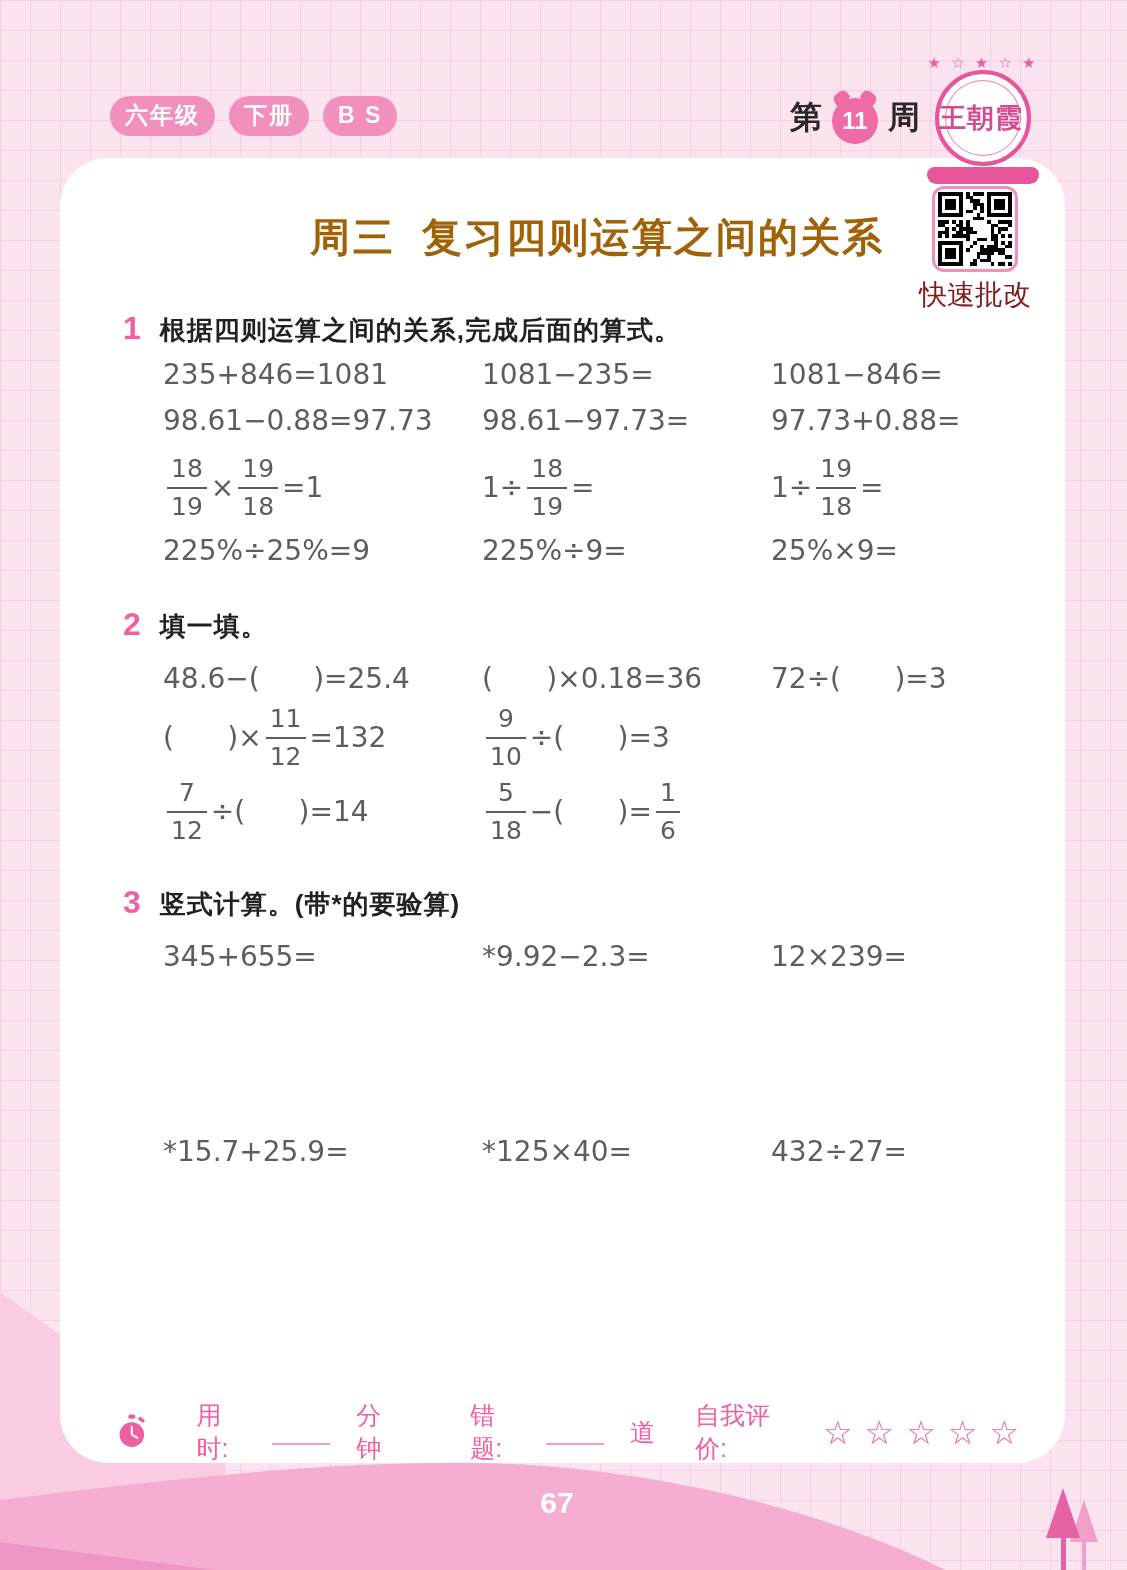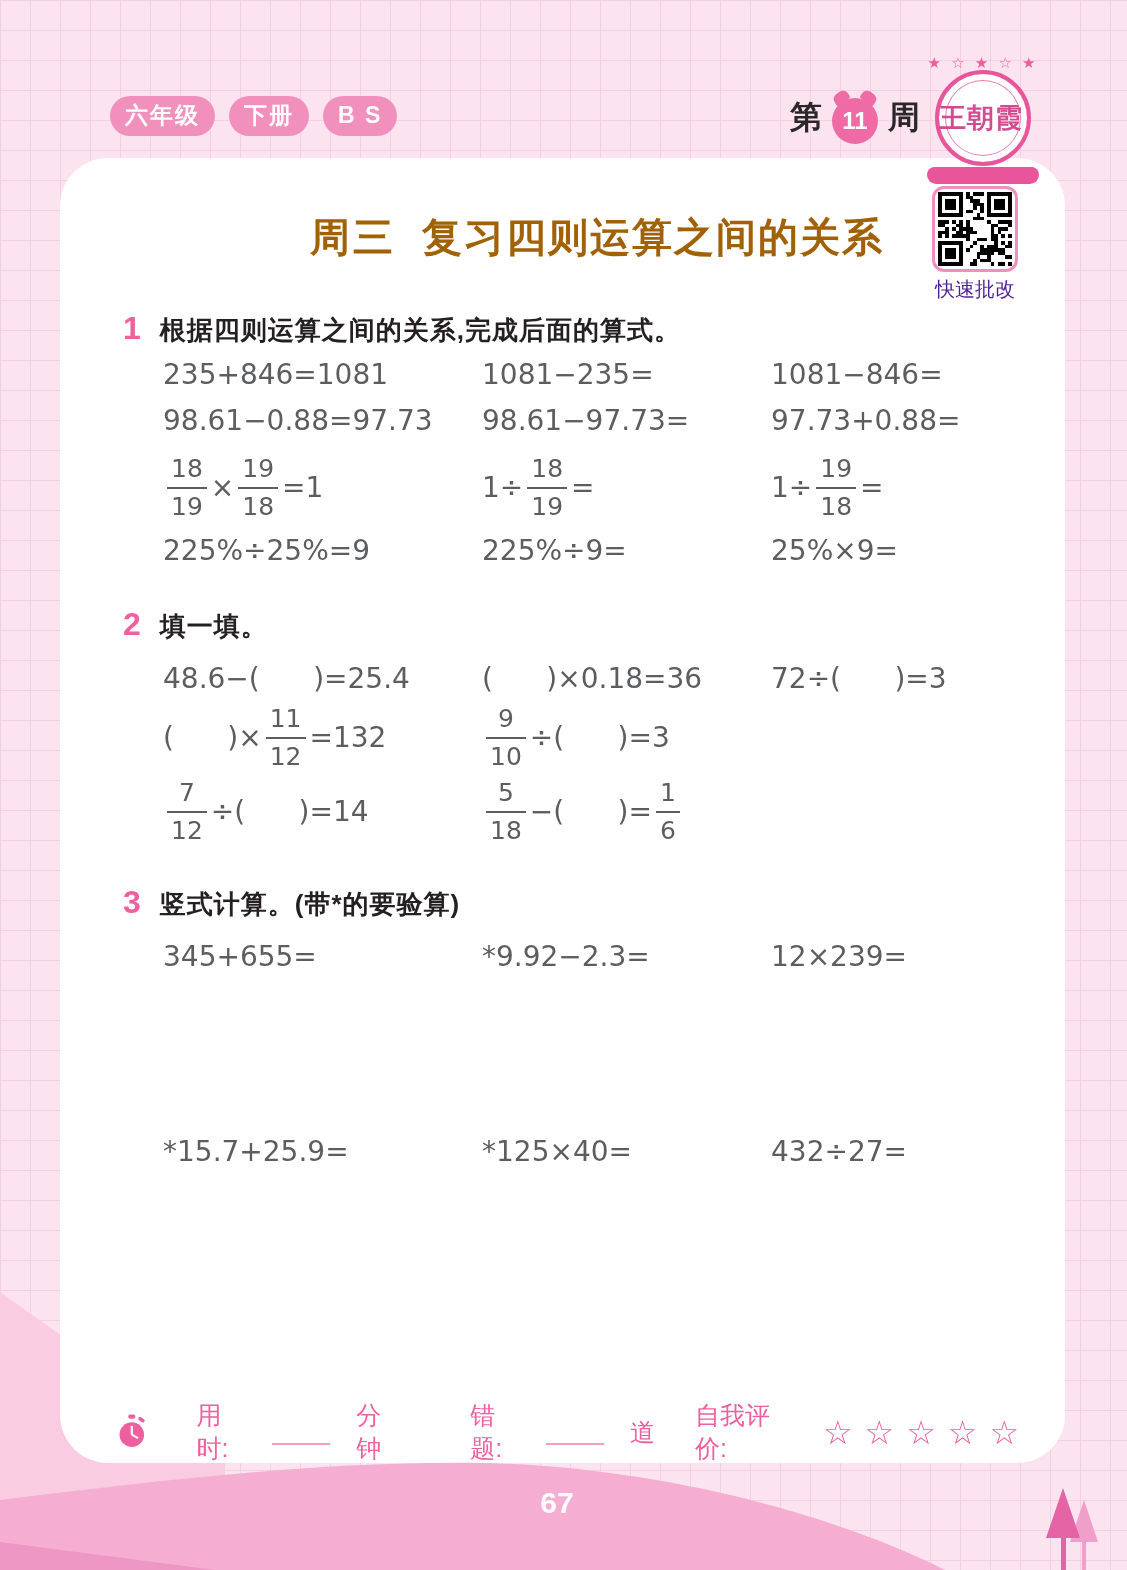--- a/index.html
+++ b/index.html
@@ -59,21 +59,21 @@
   }
 
   
   .title-tag  { position:absolute; left:250px; top:52px; font-size:40px; font-weight:bold; color:#a16207; letter-spacing:3px; }
   .title-text { position:absolute; left:362px; top:52px; font-size:40px; font-weight:bold; color:#a16207; letter-spacing:2px; }
   .qr-box {
     position:absolute; left:872px; top:28px; width:86px; height:86px;
     background:#fff; border:3px solid #f28ebd; border-radius:12px;
     display:flex; align-items:center; justify-content:center;
   }
-  .qr-caption { position:absolute; left:855px; top:118px; width:120px; text-align:center; font-size:20px; color:#4c1d95; }
+  .qr-caption { position:absolute; left:855px; top:118px; width:120px; text-align:center; font-size:28px; color:#7f1d1d; }
 
   
   .sec-head { position:absolute; left:63px; display:flex; align-items:baseline; gap:19px; }
   .sec-num  { font-size:32px; font-weight:bold; color:#f0609f; }
   .sec-title{ font-size:26px; font-weight:bold; color:#241f21; letter-spacing:1px; }
   #sec1-head { top:152px; } #sec2-head { top:448px; } #sec3-head { top:726px; }
 
   
   .eqrow {
     position:absolute; left:103px; right:30px;

